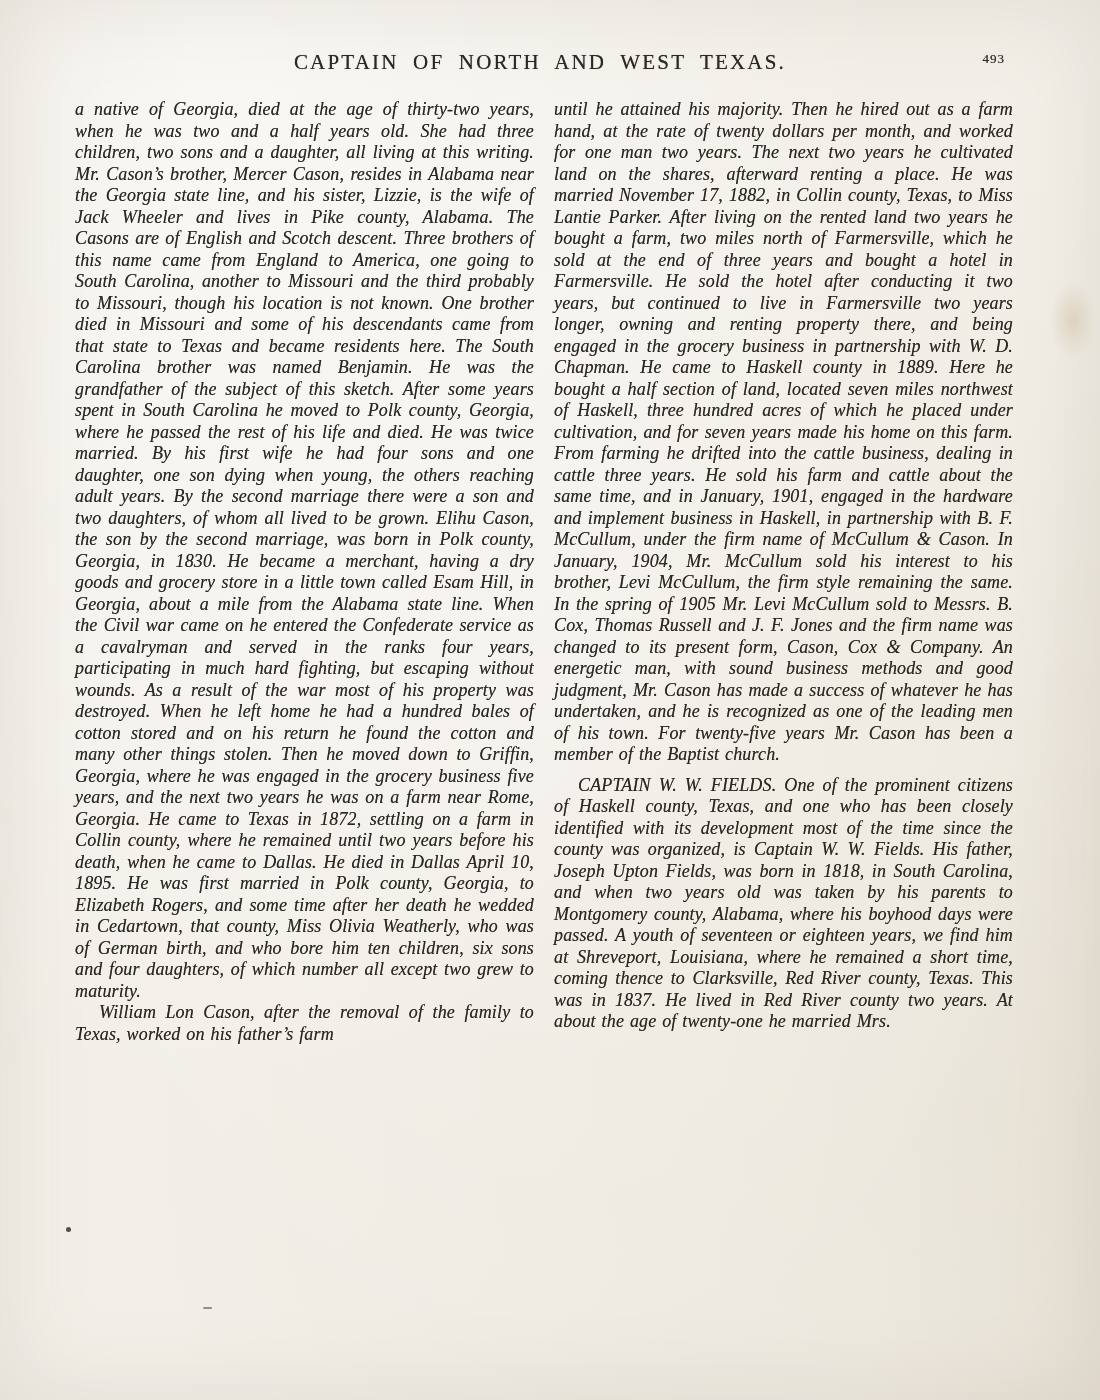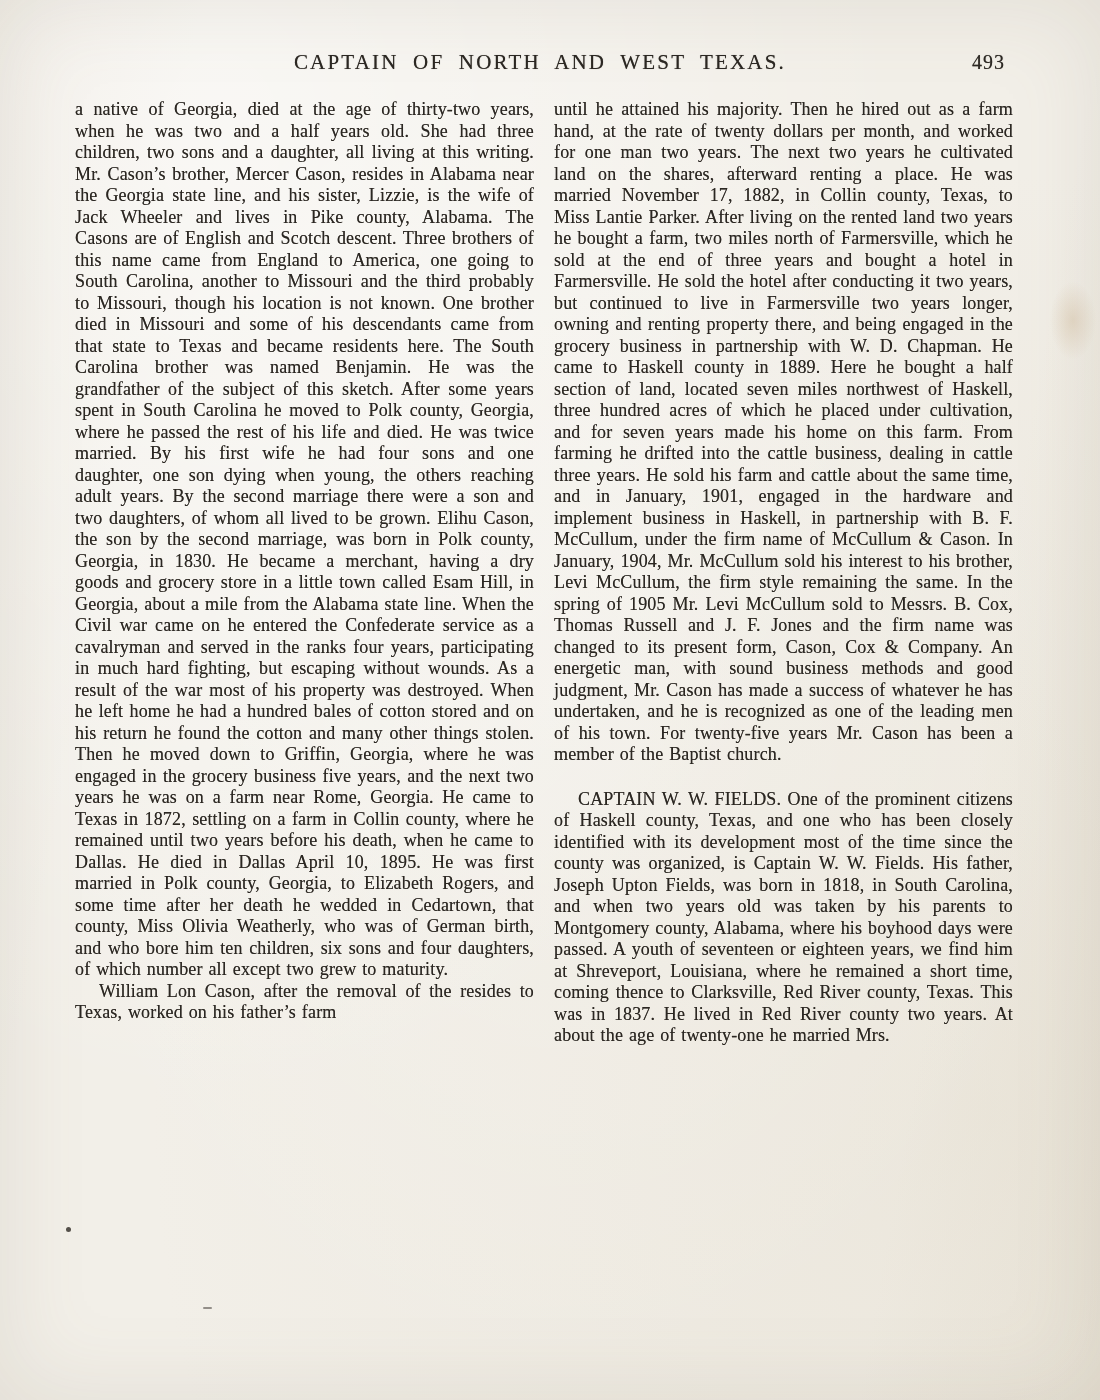--- a/index.html
+++ b/index.html
@@ -37,21 +37,21 @@
     letter-spacing: 2.2px;
     word-spacing: 7px;
     color: #2b2722;
     text-shadow: 0 0 0.7px rgba(43,39,34,0.65);
     white-space: nowrap;
   }
   .head-pagenum {
     position: absolute;
     right: 0;
     top: 1px;
-    font-size: 20px;
+    font-size: 13px;
     letter-spacing: 1px;
     text-shadow: 0 0 0.7px rgba(43,39,34,0.6);
   }
 
   .columns {
     position: absolute;
     top: 99px;
     left: 75px;
     width: 938px;
     display: flex;
@@ -61,23 +61,24 @@
 
   .col p {
     margin: 0;
     font-size: 18px;
     line-height: 21.5px;
     text-align: justify;
     word-spacing: 1.2px;
     letter-spacing: 0.15px;
     color: #2b2722;
     text-shadow: 0 0 0.6px rgba(43,39,34,0.62);
+    font-style: italic;
   }
   .col p.indent { text-indent: 24px; }
-  .col-right p.indent { margin-top: 23px; }
+  .col-right p.indent { margin-top: 9px; }
 
   
   .stain {
     position: absolute;
     left: 1042px;
     top: 268px;
     width: 62px;
     height: 105px;
     background: radial-gradient(closest-side, rgba(193,163,122,0.30), rgba(193,163,122,0) 75%);
     pointer-events: none;
@@ -107,21 +108,21 @@
 <div class="page">
 
   <div class="running-head">
     <span class="head-title">CAPTAIN OF NORTH AND WEST TEXAS.</span>
     <span class="head-pagenum">493</span>
   </div>
 
   <div class="columns">
     <div class="col col-left">
       <p>a native of Georgia, died at the age of thirty-two years, when he was two and a half years old.  She had three children, two sons and a daughter, all living at this writing.  Mr. Cason’s brother, Mercer Cason, resides in Alabama near the Georgia state line, and his sister, Lizzie, is the wife of Jack Wheeler and lives in Pike county, Alabama.  The Casons are of English and Scotch descent.  Three brothers of this name came from England to America, one going to South Carolina, another to Missouri and the third probably to Missouri, though his location is not known.  One brother died in Missouri and some of his descendants came from that state to Texas and became residents here.  The South Carolina brother was named Benjamin.  He was the grandfather of the subject of this sketch.  After some years spent in South Carolina he moved to Polk county, Georgia, where he passed the rest of his life and died.  He was twice married.  By his first wife he had four sons and one daughter, one son dying when young, the others reaching adult years.  By the second marriage there were a son and two daughters, of whom all lived to be grown.  Elihu Cason, the son by the second marriage, was born in Polk county, Georgia, in 1830.  He became a merchant, having a dry goods and grocery store in a little town called Esam Hill, in Georgia, about a mile from the Alabama state line.  When the Civil war came on he entered the Confederate service as a cavalryman and served in the ranks four years, participating in much hard fighting, but escaping without wounds.  As a result of the war most of his property was destroyed.  When he left home he had a hundred bales of cotton stored and on his return he found the cotton and many other things stolen.  Then he moved down to Griffin, Georgia, where he was engaged in the grocery business five years, and the next two years he was on a farm near Rome, Georgia.  He came to Texas in 1872, settling on a farm in Collin county, where he remained until two years before his death, when he came to Dallas.  He died in Dallas April 10, 1895.  He was first married in Polk county, Georgia, to Elizabeth Rogers, and some time after her death he wedded in Cedartown, that county, Miss Olivia Weatherly, who was of German birth, and who bore him ten children, six sons and four daughters, of which number all except two grew to maturity.</p>
-      <p class="indent">William Lon Cason, after the removal of the resides to Texas, worked on his father’s farm</p>
+      <p class="indent">William Lon Cason, after the removal of the family to Texas, worked on his father’s farm</p>
     </div>
     <div class="col col-right">
       <p>until he attained his majority.  Then he hired out as a farm hand, at the rate of twenty dollars per month, and worked for one man two years.  The next two years he cultivated land on the shares, afterward renting a place.  He was married November 17, 1882, in Collin county, Texas, to Miss Lantie Parker.  After living on the rented land two years he bought a farm, two miles north of Farmersville, which he sold at the end of three years and bought a hotel in Farmersville.  He sold the hotel after conducting it two years, but continued to live in Farmersville two years longer, owning and renting property there, and being engaged in the grocery business in partnership with W. D. Chapman.  He came to Haskell county in 1889.  Here he bought a half section of land, located seven miles northwest of Haskell, three hundred acres of which he placed under cultivation, and for seven years made his home on this farm.  From farming he drifted into the cattle business, dealing in cattle three years.  He sold his farm and cattle about the same time, and in January, 1901, engaged in the hardware and implement business in Haskell, in partnership with B. F. McCullum, under the firm name of McCullum &amp; Cason.  In January, 1904, Mr. McCullum sold his interest to his brother, Levi McCullum, the firm style remaining the same.  In the spring of 1905 Mr. Levi McCullum sold to Messrs. B. Cox, Thomas Russell and J. F. Jones and the firm name was changed to its present form, Cason, Cox &amp; Company.  An energetic man, with sound business methods and good judgment, Mr. Cason has made a success of whatever he has undertaken, and he is recognized as one of the leading men of his town.  For twenty-five years Mr. Cason has been a member of the Baptist church.</p>
       <p class="indent">CAPTAIN W. W. FIELDS.  One of the prominent citizens of Haskell county, Texas, and one who has been closely identified with its development most of the time since the county was organized, is Captain W. W. Fields.  His father, Joseph Upton Fields, was born in 1818, in South Carolina, and when two years old was taken by his parents to Montgomery county, Alabama, where his boyhood days were passed.  A youth of seventeen or eighteen years, we find him at Shreveport, Louisiana, where he remained a short time, coming thence to Clarksville, Red River county, Texas.  This was in 1837.  He lived in Red River county two years.  At about the age of twenty-one he married Mrs.</p>
     </div>
   </div>
 
   <div class="stain"></div>
   <div class="ink-dot"></div>
   <div class="ink-dash"></div>

